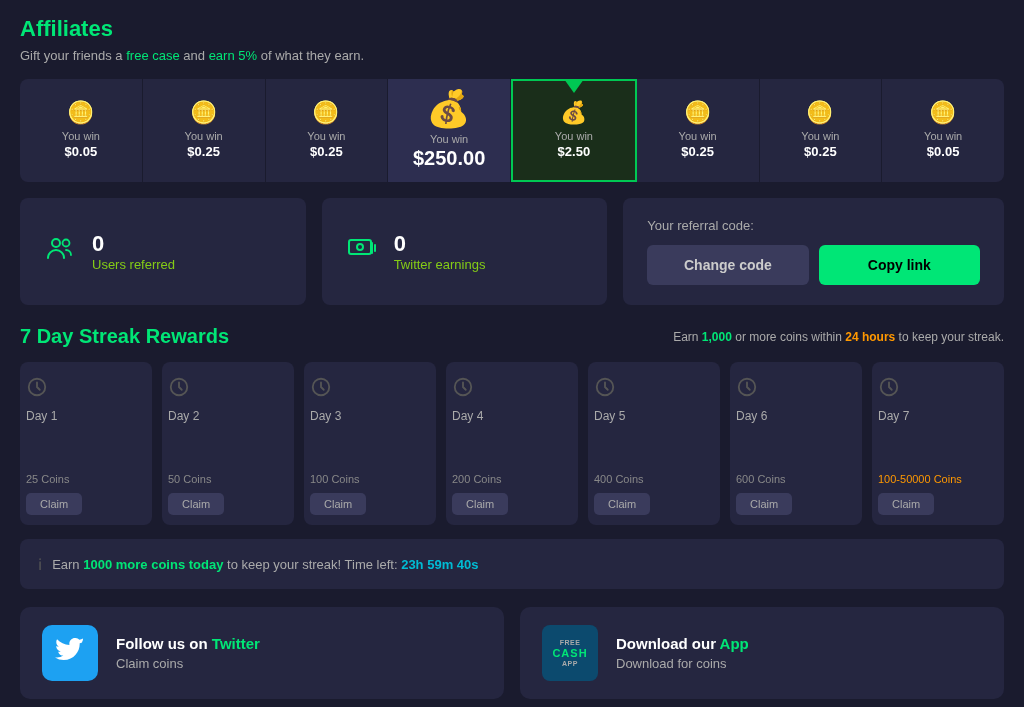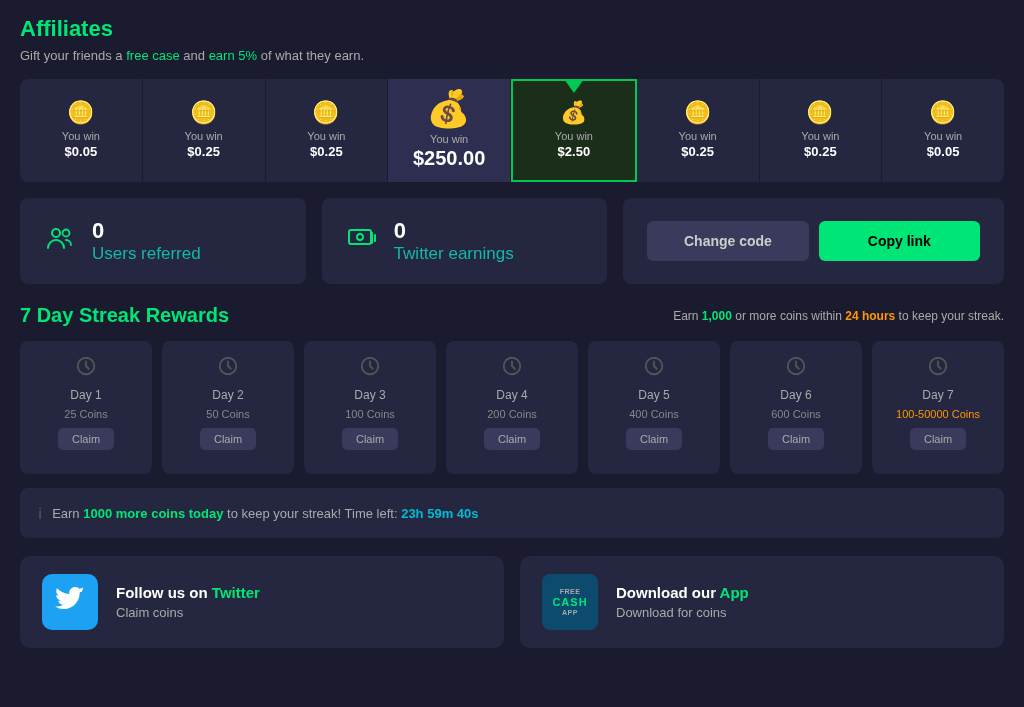--- a/index.html
+++ b/index.html
@@ -112,22 +112,22 @@
     .stats-icon {
       color: #00e676;
       font-size: 28px;
     }
     .stats-number {
       font-size: 22px;
       font-weight: 700;
       color: #fff;
     }
     .stats-desc {
-      font-size: 17px;
-      color: #14b8a6;
+      font-size: 13px;
+      color: #84cc16;
     }
     .referral-box {
       background: #252640;
       border-radius: 8px;
       padding: 20px 24px;
       flex: 1.4;
       display: flex;
       flex-direction: column;
       justify-content: center;
     }
@@ -186,35 +186,36 @@
       display: flex;
       gap: 10px;
       margin-bottom: 14px;
     }
     .day-card {
       flex: 1;
       background: #252640;
       border-radius: 8px;
       display: flex;
       flex-direction: column;
-      align-items: center;
-      padding: 14px 6px 24px;
+      align-items: flex-start;
+      padding: 14px 6px 10px;
       gap: 6px;
     }
     .day-clock-icon {
       color: #555;
       font-size: 20px;
     }
     .day-label {
       font-size: 12px;
       color: #aaa;
     }
     .day-coins {
       font-size: 11px;
       color: #888;
+      margin-top: 44px;
     }
     .day-coins.special { color: #ff9800; }
     .btn-claim {
       background: #3a3b5c;
       border: none;
       border-radius: 5px;
       color: #aaa;
       font-size: 11px;
       padding: 5px 14px;
       cursor: pointer;
@@ -369,20 +370,21 @@
           <path d="M26 11v10" stroke="#00e676" stroke-width="2" stroke-linecap="round"></path>
           <path d="M29 13v6" stroke="#00e676" stroke-width="2" stroke-linecap="round"></path>
         </svg>
       </div>
       <div>
         <div class="stats-number">0</div>
         <div class="stats-desc">Twitter earnings</div>
       </div>
     </div>
     <div class="referral-box">
+      <div class="referral-label">Your referral code:</div>
       <div class="referral-buttons">
         <button class="btn-change-code">Change code</button>
         <button class="btn-copy-link">Copy link</button>
       </div>
     </div>
   </div>
 
   <div class="streak-section">
     <div class="streak-header">
       <div class="streak-title">7 Day Streak Rewards</div>

